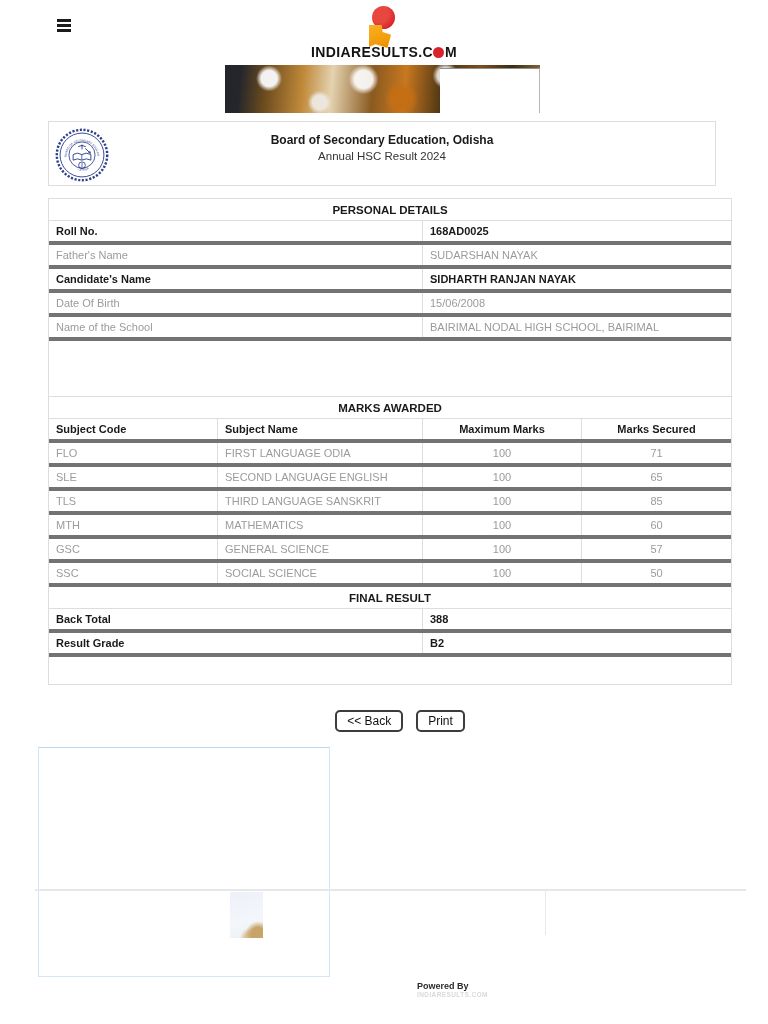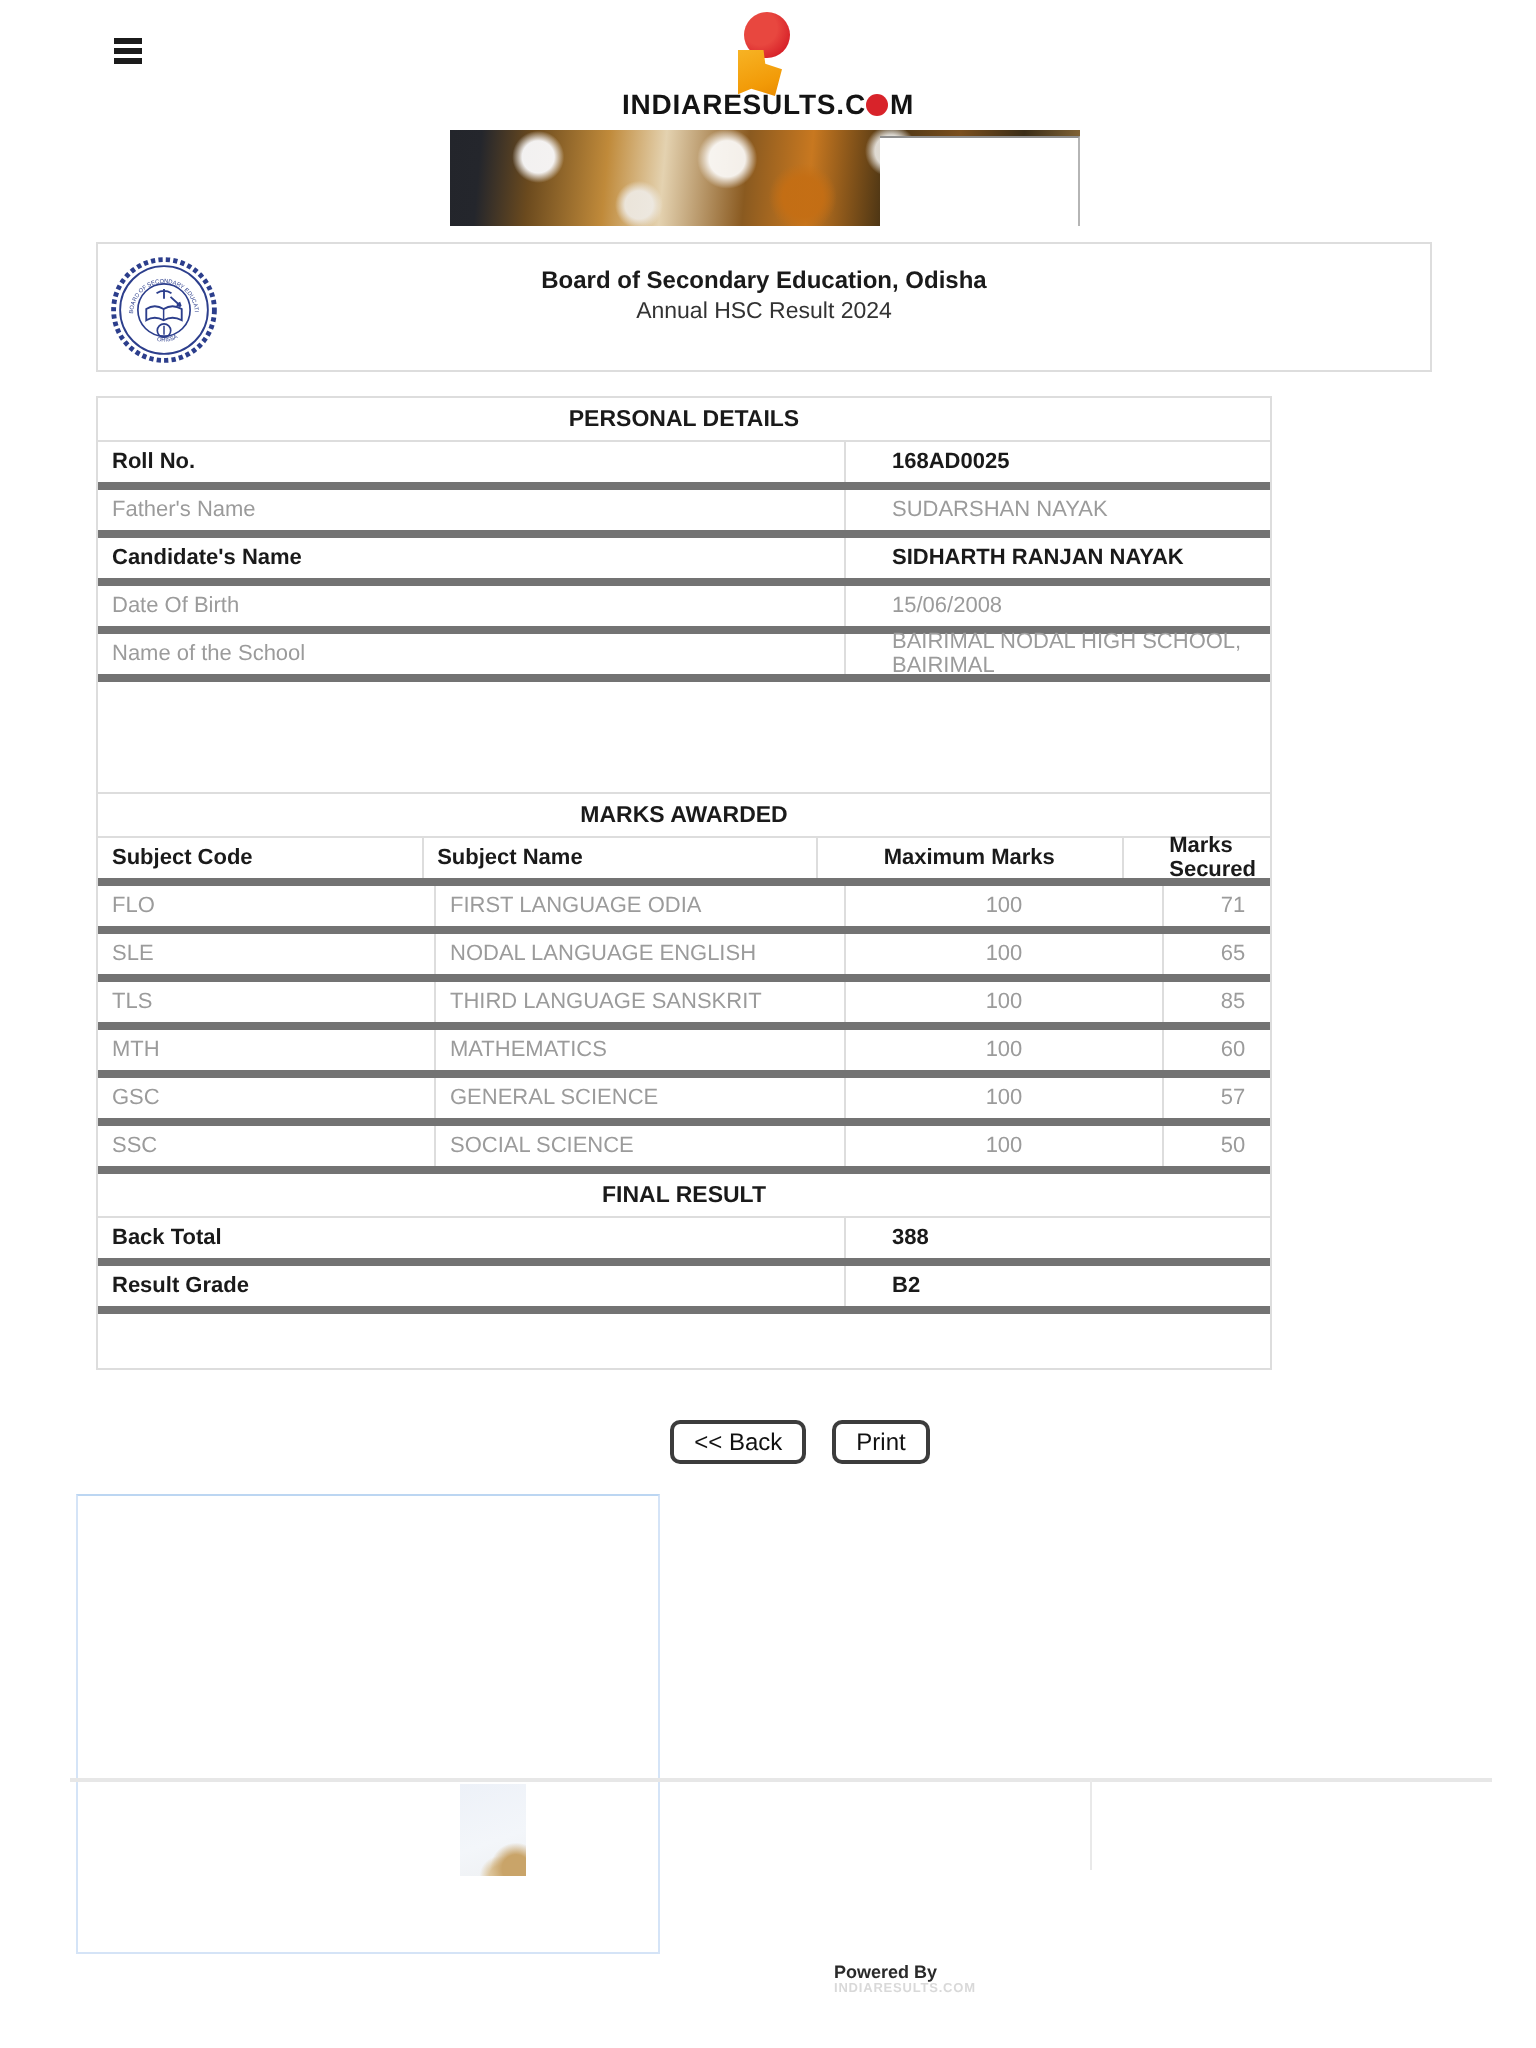--- a/index.html
+++ b/index.html
@@ -39,28 +39,28 @@
               border-top: 1px solid #8f8f8f; border-right: 1px solid #b5b5b5; }
 
   
   .header-box { position: absolute; left: 48px; top: 121px; width: 668px; height: 65px;
                 border: 1px solid #ddd; background: #fff; }
   .seal { position: absolute; left: 5px; top: 5px; }
   .board-title { margin-top: 11px; text-align: center; font-size: 12px; font-weight: bold; color: #1a1a1a; }
   .board-subtitle { margin-top: 3px; text-align: center; font-size: 11.5px; color: #333; }
 
   
-  .result-table { position: absolute; left: 48px; top: 198px; width: 588px;
+  .result-table { position: absolute; left: 48px; top: 198px; width: 684px;
                   border: 1px solid #ddd; background: #fff; font-size: 11px; color: #9b9b9b; }
   .t-title { height: 22px; line-height: 22px; text-align: center; font-weight: bold; font-size: 11.5px;
              color: #1a1a1a; border-bottom: 1px solid #ddd; }
   .row { display: flex; height: 24px; border-bottom: 4px solid #737373; align-items: center; }
   .row:last-child { border-bottom: none; }
   .cell { height: 100%; display: flex; align-items: center; padding: 0 7px; border-right: 1px solid #ddd; }
-  .cell:last-child { border-right: none; margin-left: 16px; }
+  .cell:last-child { border-right: none; }
   .p-label { width: 374px; }
   .p-value { flex: 1; }
   .bold-row .cell { font-weight: bold; color: #1a1a1a; }
   .p-empty { height: 56px; border-bottom: 1px solid #ddd; }
   .f-empty { height: 27px; }
   .m-c1 { width: 169px; }
   .m-c2 { width: 205px; }
   .m-c3 { width: 159px; justify-content: center; }
   .m-c4 { flex: 1; justify-content: center; }
   .m-head .cell { font-weight: bold; color: #1a1a1a; }
@@ -166,21 +166,21 @@
       <div class="cell m-c4">Marks Secured</div>
     </div>
     <div class="row">
       <div class="cell m-c1">FLO</div>
       <div class="cell m-c2">FIRST LANGUAGE ODIA</div>
       <div class="cell m-c3">100</div>
       <div class="cell m-c4">71</div>
     </div>
     <div class="row">
       <div class="cell m-c1">SLE</div>
-      <div class="cell m-c2">NODAL LANGUAGE ENGLISH</div>
+      <div class="cell m-c2">SECOND LANGUAGE ENGLISH</div>
       <div class="cell m-c3">100</div>
       <div class="cell m-c4">65</div>
     </div>
     <div class="row">
       <div class="cell m-c1">TLS</div>
       <div class="cell m-c2">THIRD LANGUAGE SANSKRIT</div>
       <div class="cell m-c3">100</div>
       <div class="cell m-c4">85</div>
     </div>
     <div class="row">

